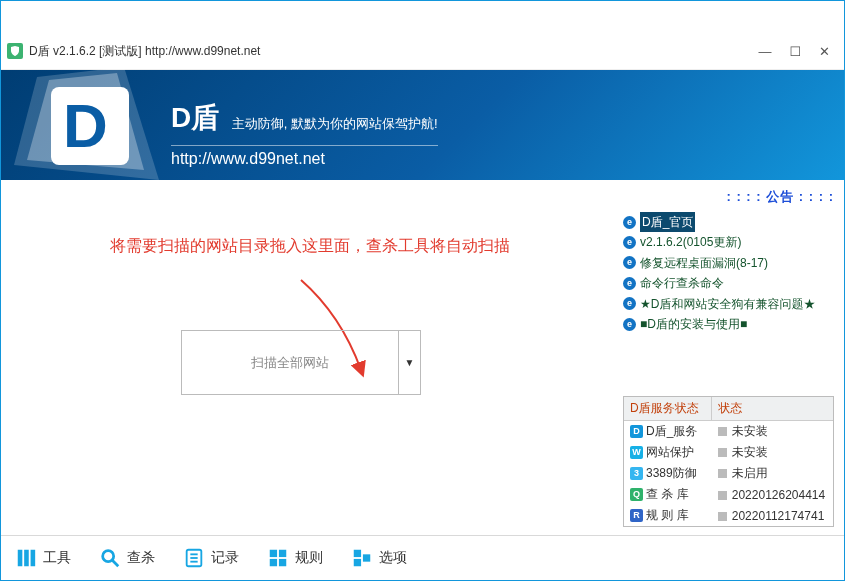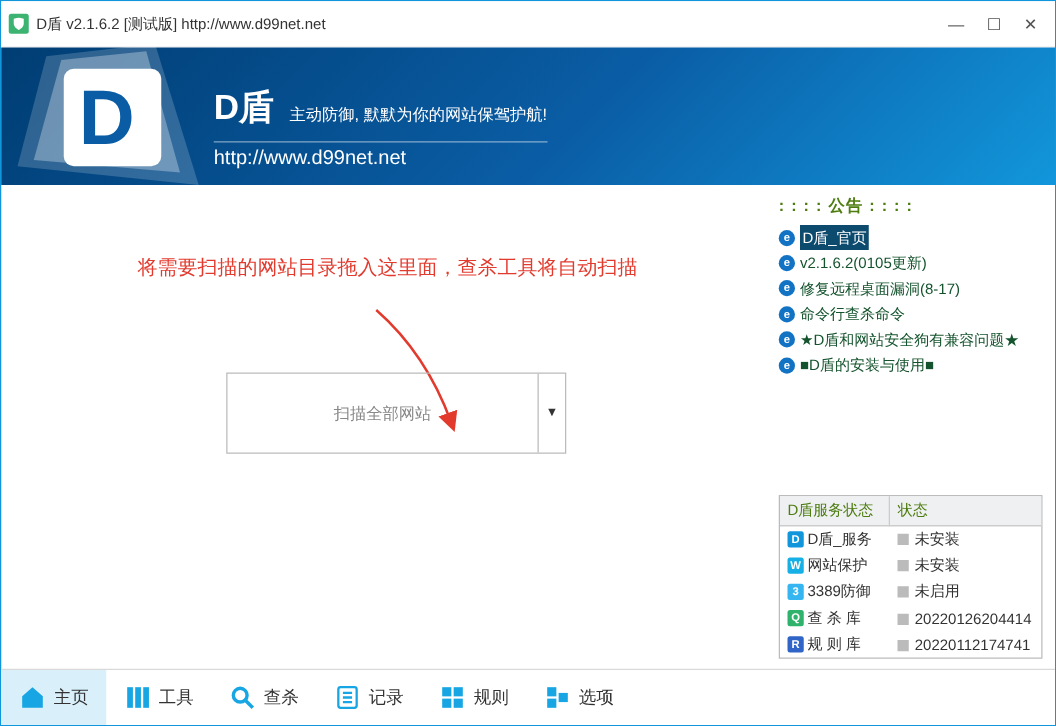--- a/index.html
+++ b/index.html
@@ -1,47 +1,47 @@
 <!DOCTYPE html>
 <html><head>
 <meta charset="utf-8">
 <style>
 * { margin: 0; padding: 0; box-sizing: border-box; font-family: "Microsoft YaHei", "SimSun", sans-serif; }
 body { background: #f0f0f0; display: flex; justify-content: center; align-items: flex-start; }
 .window { width: 845px; height: 581px; background: #fff; border: 1px solid #1296db; display: flex; flex-direction: column; }
-.titlebar { height: 19px; background: #fff; display: flex; align-items: center; padding: 18px 6px; font-size: 12px; color: #333; border-bottom: 1px solid #eee; }
+.titlebar { height: 19px; background: #fff; display: flex; align-items: center; padding: 18px 6px; font-size: 12px; color: #333; border-bottom: 1px solid #eee; margin-top: 32px; }
 .titlebar .app-icon { width: 16px; height: 16px; background: #3cb371; border-radius: 2px; display: flex; align-items: center; justify-content: center; margin-right: 6px; }
 .titlebar .app-icon svg { width: 10px; height: 10px; }
 .titlebar .title-text { flex: 1; }
 .titlebar .win-controls { display: flex; gap: 18px; padding-right: 8px; color: #555; font-size: 13px; }
 .titlebar .win-controls span { cursor: pointer; font-family: Arial; }
 .header-banner { height: 110px; background: linear-gradient(135deg, #003d73 0%, #0a5da5 55%, #1296db 100%); display: flex; align-items: center; padding-left: 8px; position: relative; }
 .logo-block { width: 150px; height: 110px; position: relative; }
 .logo-block svg { position: absolute; left: 0; top: -5px; }
 .header-text { color: #fff; margin-left: 12px; margin-top:16px;}
 .header-text .name { font-size: 28px; font-weight: bold; display: inline-block; vertical-align: middle; }
 .header-text .slogan { display: inline-block; font-size: 13px; margin-left: 8px; vertical-align: bottom; padding-bottom:4px;}
 .header-text .url-line { margin-top: 8px; border-top: 1px solid rgba(255,255,255,0.5); padding-top: 4px; font-size: 16px; }
 .content-row { flex: 1; display: flex; }
 .main-area { flex: 1; position: relative; padding: 28px; }
 .hint-text { color: #e23b2e; font-size: 16px; text-align: center; margin-top: 28px; }
 .arrow-holder { position:absolute; left:290px; top:95px; }
-.drop-zone { position: absolute; left: 180px; top: 150px; width: 272px; height: 65px; border: 1px solid #bbb; display: flex; align-items: center; }
+.drop-zone { position: absolute; left: 180px; top: 150px; width: 240px; height: 65px; border: 1px solid #bbb; display: flex; align-items: center; }
 .drop-zone .dz-label { flex:1; text-align:center; color:#888; font-size:13px; }
 .drop-zone .dz-toggle { width: 22px; height: 100%; border-left:1px solid #bbb; display:flex; align-items:center; justify-content:center; font-size:10px; color:#333; cursor:pointer;}
 .side-panel { width: 225px; padding: 8px 10px 0 4px; display:flex; flex-direction:column; }
-.notice-heading { text-align: left; font-size: 13px; color: #4d7c0f; letter-spacing: 1px; margin-bottom:6px; font-weight:bold;}
+.notice-heading { text-align: right; font-size: 13px; color: #1d4ed8; letter-spacing: 1px; margin-bottom:6px; font-weight:bold;}
 .notice-list { font-size: 12px; line-height: 1.7; }
 .notice-list .ni { display:flex; align-items:center; gap:4px; }
 .notice-list .mark { display:inline-flex; width:13px; height:13px; border-radius:50%; background:#1273c4; color:#fff; align-items:center; justify-content:center; font-size:9px; font-weight:bold; font-family:Arial;}
 .notice-list .ni.hl span.txt { background:#0c4a6e; color:#fff; padding:0 2px;}
 .notice-list .ni span.txt { color:#14532d; }
 .status-box { margin-top:auto; margin-bottom:8px; border:1px solid #bcbcbc; }
 .status-box table { width:100%; border-collapse:collapse; font-size:12px; }
-.status-box th { background:#eef0f1; text-align:left; padding:3px 6px; color:#4d7c0f; font-weight:normal; border-bottom:1px solid #ccc;}
+.status-box th { background:#eef0f1; text-align:left; padding:3px 6px; color:#c2410c; font-weight:normal; border-bottom:1px solid #ccc;}
 .status-box th:first-child { border-right:1px solid #ccc; width:42%;}
 .status-box td { padding:2px 6px; color:#333; }
 .status-box td .svc-icon { display:inline-block; width:13px; height:13px; vertical-align:middle; margin-right:3px; border-radius:2px; font-size:9px; color:#fff; text-align:center; line-height:13px; font-family:Arial; font-weight:bold;}
 .status-box td .dot { display:inline-block; width:9px; height:9px; background:#bbb; vertical-align:middle; margin-right:5px;}
 .bottom-tabs { height: 45px; border-top:1px solid #d9d9d9; display:flex; align-items:stretch; }
 .bottom-tabs .tab { display:flex; align-items:center; gap:6px; padding:0 14px; font-size:14px; color:#333; cursor:pointer; }
 .bottom-tabs .tab.active { background:#d9f0fb; }
 .bottom-tabs .tab .ticon { width:22px; height:22px; display:flex; align-items:center; justify-content:center; }
 .bottom-tabs .tab .ticon svg { width:22px; height:22px; }
 </style>
@@ -159,28 +159,20 @@
                 <td><span class="svc-icon" style="background: rgb(48, 101, 199);">R</span>规 则 库</td>
                 <td><span class="dot"></span>20220112174741</td>
               </tr>
             </tbody>
         </table>
       </div>
     </div>
   </div>
 
   <div class="bottom-tabs" id="bottom-tabs">
-      <div class="tab active">
-        <span class="ticon">
-          <svg viewBox="0 0 24 24">
-            <path d="M3 11 L12 3 L21 11 L21 21 L3 21 Z" fill="#17a6e3"></path>
-          </svg>
-        </span>
-        <span>主页</span>
-      </div>
       <div class="tab">
         <span class="ticon">
           <svg viewBox="0 0 24 24">
             <rect x="3" y="3" width="5" height="18" fill="#17a6e3"></rect>
             <rect x="10" y="3" width="5" height="18" fill="#17a6e3"></rect>
             <rect x="17" y="3" width="5" height="18" fill="#17a6e3"></rect>
           </svg>
         </span>
         <span>工具</span>
       </div>

